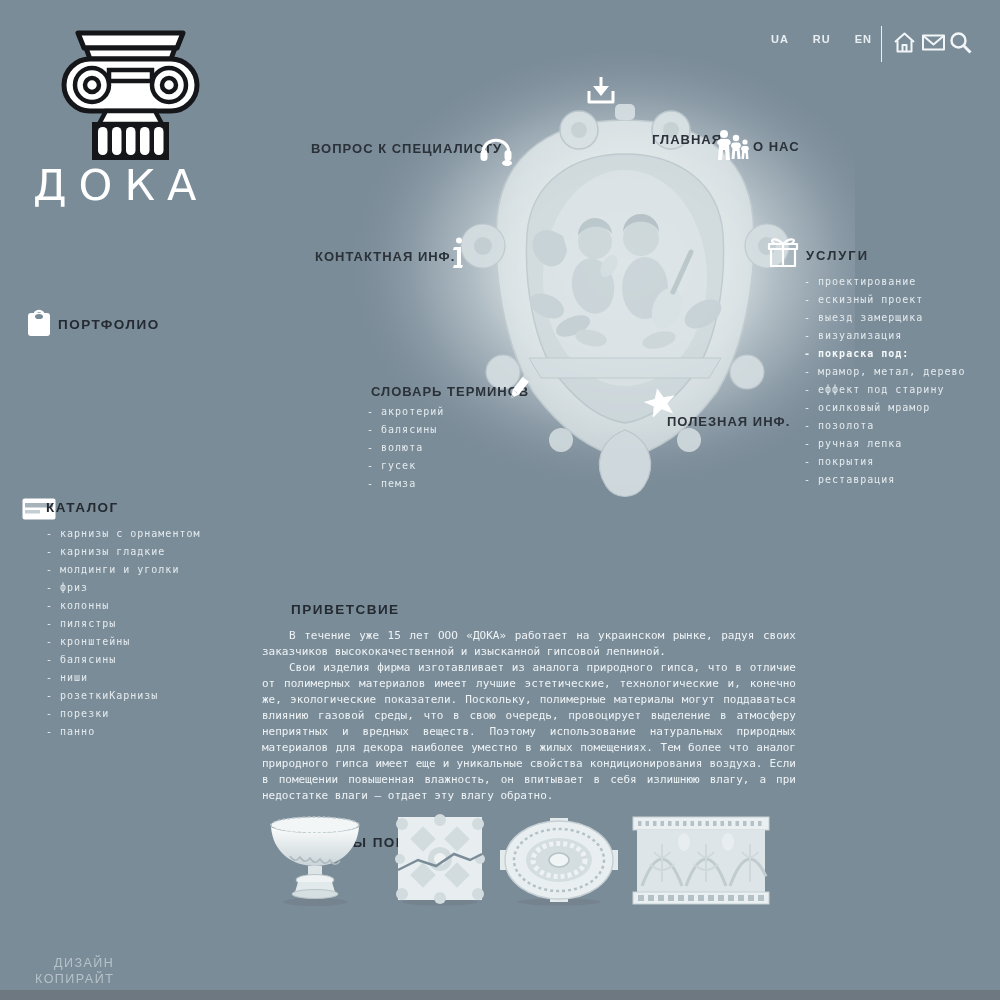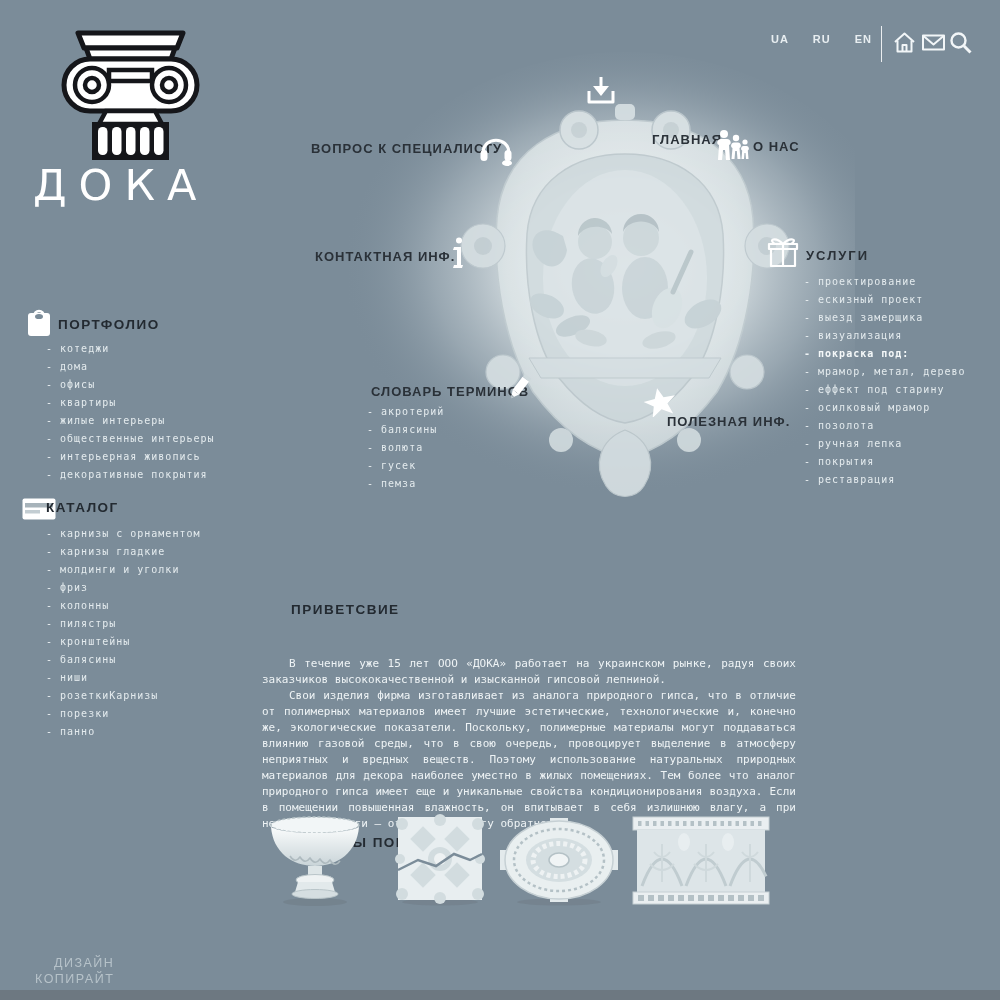--- a/index.html
+++ b/index.html
@@ -27,21 +27,21 @@
   .navhdr{font-family:"Liberation Sans",sans-serif;font-weight:bold;font-size:13px;
           letter-spacing:1px;color:#2a3138;white-space:nowrap;cursor:pointer;}
   .list{display:flex;flex-direction:column;}
   .list .li{font-size:10px;letter-spacing:1px;color:#e4ebee;height:18px;line-height:18px;
             white-space:nowrap;cursor:pointer;}
   .list .li::before{content:"- ";color:#eef3f5;}
   .services-items > div:nth-of-type(5){font-weight:bold;color:#f4f8f9;}
 
   
   .welcome-text{left:262px;top:628px;width:534px;color:#eef3f5;font-size:11px;
-                line-height:16px;text-align:justify;margin-top:28px;}
+                line-height:16px;text-align:justify;}
   .welcome-text p{margin:0;text-indent:27px;}
   .foot-links{left:35px;top:955px;font-family:"Liberation Sans",sans-serif;font-size:12.5px;
               letter-spacing:1.5px;color:#b6c2c9;line-height:16px;}
   .foot-links div{cursor:pointer;text-align:right;}
   .footbar{left:0;bottom:0;width:1000px;height:10px;background:#6d7881;}
 </style>
 </head>
 <body>
 
 <div class="page">
@@ -160,31 +160,20 @@
     </g>
   </svg>
   <div class="abs wordmark">ДОКА</div>
 
   <svg class="abs" style="left:27px;top:307px;" width="24" height="30" viewBox="0 0 24 30">
     <rect x="1" y="6" width="22" height="23" rx="3" fill="#ffffff"></rect>
     <path d="M7,10 C7,2 17,2 17,10" fill="none" stroke="#ffffff" stroke-width="2.6"></path>
     <ellipse cx="12" cy="9.5" rx="4" ry="2.6" fill="#7b8c99"></ellipse>
   </svg>
   <div class="abs hdr" style="left:58px;top:317px;">ПОРТФОЛИО</div>
-  <div class="abs list" style="left:46px;top:340px;">
-
-  <div class="li">котеджи</div>
-      <div class="li">дома</div>
-      <div class="li">офисы</div>
-      <div class="li">квартиры</div>
-      <div class="li">жилые интерьеры</div>
-      <div class="li">общественные интерьеры</div>
-      <div class="li">интерьерная живопись</div>
-      <div class="li">декоративные покрытия</div>
-    </div>
 
   <svg class="abs" style="left:22px;top:498px;" width="34" height="22" viewBox="0 0 34 22">
     <rect x="0.5" y="0.5" width="33" height="21" rx="2" fill="#ffffff"></rect>
     <rect x="3" y="5" width="28" height="4.5" fill="#a7b3ba"></rect>
     <rect x="3" y="12" width="15" height="3.5" fill="#c3cdd2"></rect>
   </svg>
   <div class="abs hdr" style="left:46px;top:500px;">КАТАЛОГ</div>
   <div class="abs list" style="left:46px;top:525px;">
 
   <div class="li">карнизы с орнаментом</div>

